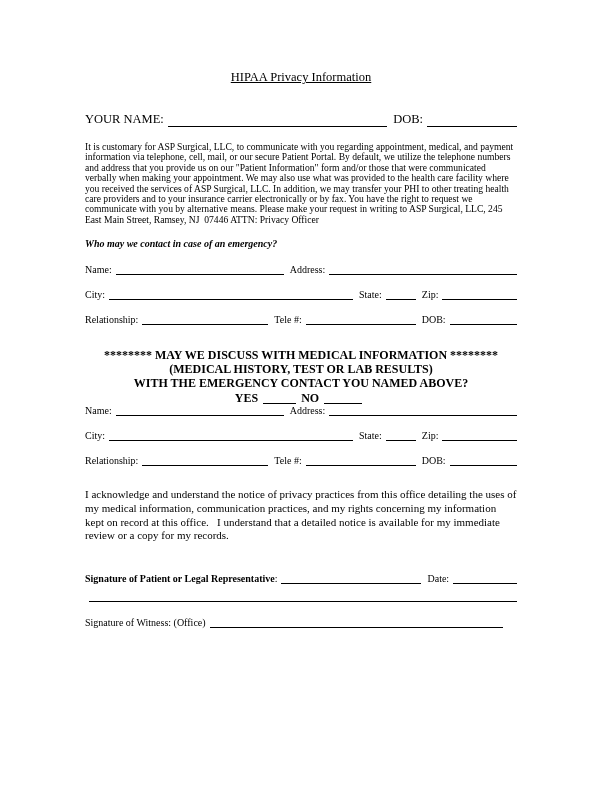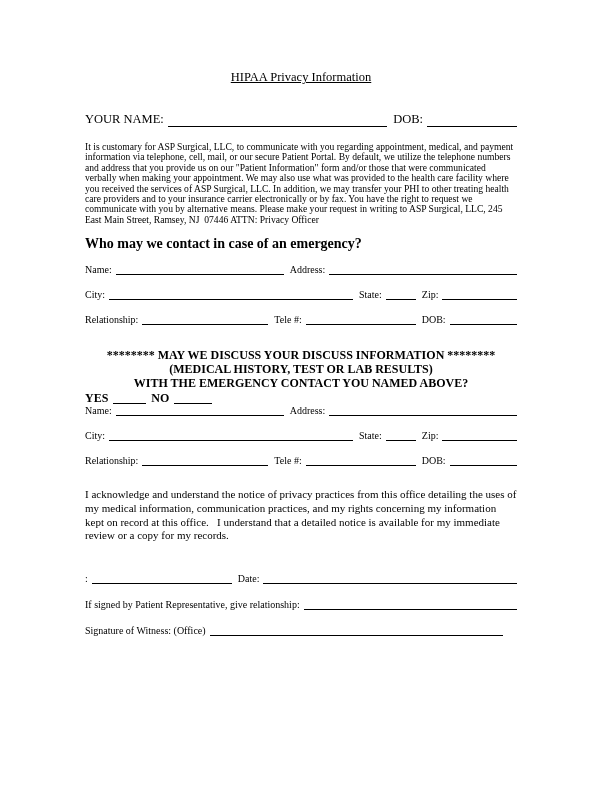--- a/index.html
+++ b/index.html
@@ -17,33 +17,33 @@
   .blank.last { margin-right:0; }
   .flex { flex:1 1 auto; }
 
   
   .yourname { font-size:12.5px; line-height:15px; margin-bottom:15px; }
   .yourname .blank { border-bottom-width:1.5px; margin-bottom:0; }
   .w-dobtop { width:90px; }
 
   
   .intro { font-size:9.6px; line-height:10.4px; margin:0 0 12px 0; white-space:pre-wrap; }
-  .secheading { font-size:14px; line-height:13px; font-weight:bold; margin:0 0 14px 0; }
+  .secheading { font-size:10px; line-height:13px; font-weight:bold; margin:0 0 14px 0;font-style:italic; }
 
   
   .frow { font-size:10px; line-height:12px; margin-bottom:13px; }
   .w-name1  { width:168px; }
   .w-city1  { width:244px; }
   .w-state  { width:30px; }
   .w-rel1   { width:126px; }
   .w-tele   { width:110px; }
 
   
   .discuss { margin-top:22px; text-align:center; font-weight:bold; font-size:12px; line-height:14px; }
-  .yesno { display:flex; align-items:flex-end; margin-top:1px; line-height:14px; }
+  .yesno { display:flex; justify-content:center; align-items:flex-end; margin-top:1px; line-height:14px; }
   .yesno .blank { border-bottom-width:1.5px; margin:0 5px 1px 5px; }
   .w-yes { width:33px; }
   .w-no  { width:38px; }
 
   .other-question { font-size:11.5px; line-height:14px; margin:14px 0 17px 0; white-space:pre-wrap; }
   .ack { font-size:11px; line-height:13.7px; margin:21px 0 0 0; white-space:pre-wrap; }
 
   
   .sig1 { margin-top:30px; }
   .sigrow { font-size:10px; line-height:12px; margin-bottom:14px; }
@@ -88,21 +88,21 @@
   <div class="flexrow frow">
     <span>Relationship:</span>
     <span class="blank w-rel1"></span>
     <span>Tele #:</span>
     <span class="blank w-tele"></span>
     <span>DOB:</span>
     <span class="blank last flex"></span>
   </div>
 
   <div class="discuss">
-    <div>******** MAY WE DISCUSS YOUR DISCUSS INFORMATION ********</div>
+    <div>******** MAY WE DISCUSS WITH MEDICAL INFORMATION ********</div>
     <div>(MEDICAL HISTORY, TEST OR LAB RESULTS)</div>
     <div>WITH THE EMERGENCY CONTACT YOU NAMED ABOVE?</div>
     <div class="yesno">
       <span>YES</span>
       <span class="blank w-yes"></span>
       <span>NO</span>
       <span class="blank w-no"></span>
     </div>
   </div>
 
@@ -128,28 +128,28 @@
     <span class="blank w-rel1"></span>
     <span>Tele #:</span>
     <span class="blank w-tele"></span>
     <span>DOB:</span>
     <span class="blank last flex"></span>
   </div>
 
   <p class="ack">I acknowledge and understand the notice of privacy practices from this office detailing the uses of my medical information, communication practices, and my rights concerning my information kept on record at this office.   I understand that a detailed notice is available for my immediate review or a copy for my records.</p>
 
   <div class="flexrow sigrow sig1">
+    <strong>Signature of Patient or Legal Representative</strong>
       <span>:</span>
     <span class="blank w-sigline"></span>
     <span>Date:</span>
     <span class="blank last flex"></span>
   </div>
 
   <div class="flexrow sigrow">
-    <span>If signed by Patient Representative, give relationship:</span>
     <span class="blank last flex"></span>
   </div>
 
   <div class="flexrow sigrow">
     <span>Signature of Witness: (Office)</span>
     <span class="blank w-witness"></span>
   </div>
 
 </div>
 

